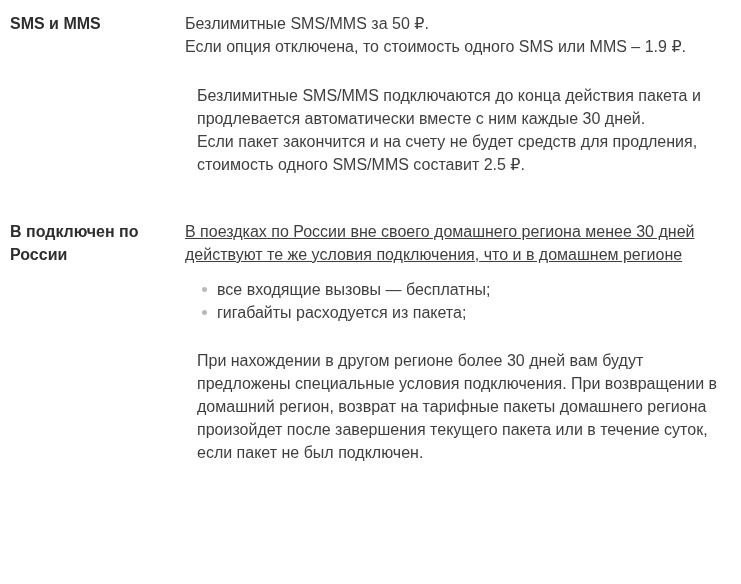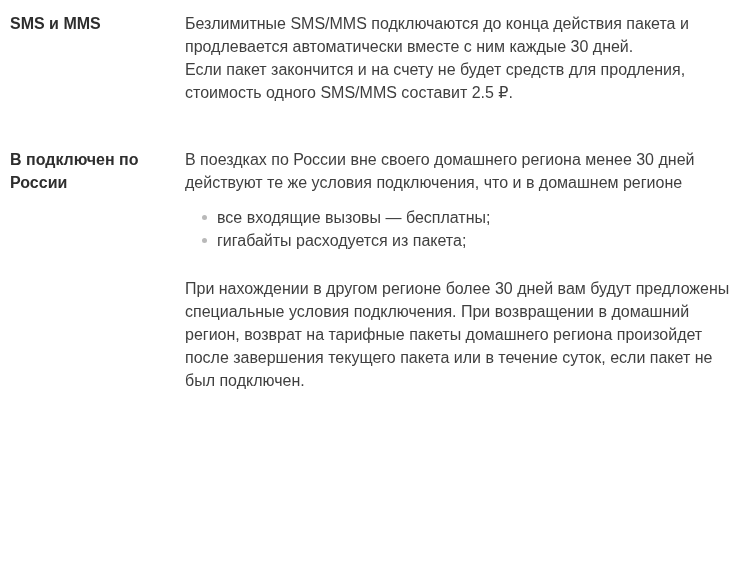--- a/index.html
+++ b/index.html
@@ -41,23 +41,25 @@
   }
   .row-content {
     max-width: 556px;
   }
   .row-content p {
     margin: 0 0 26px 0;
     white-space: pre-line;
   }
   .row-content p:last-child {
     margin-bottom: 0;
+    margin-left: 12px;
   }
   p.intro {
     margin-bottom: 12px;
+    text-decoration: underline;
   }
   p.outro {
     margin-top: 25px;
     margin-bottom: 0;
   }
   ul.conditions-list {
     list-style: none;
     margin: 11px;
     padding: 0;
   }
@@ -77,20 +79,22 @@
   }
 </style>
 </head>
 <body>
 
 <div class="page">
 
   <section class="row">
     <div class="row-label">SMS и MMS</div>
     <div class="row-content">
+      <p>Безлимитные SMS/MMS за 50 ₽.
+Если опция отключена, то стоимость одного SMS или MMS – 1.9 ₽.</p>
       <p>Безлимитные SMS/MMS подключаются до конца действия пакета и продлевается автоматически вместе с ним каждые 30 дней.
 Если пакет закончится и на счету не будет средств для продления, стоимость одного SMS/MMS составит 2.5 ₽.</p>
     </div>
   </section>
 
   <section class="row row-travel">
     <div class="row-label">В подключен по России</div>
     <div class="row-content">
       <p class="intro">В поездках по России вне своего домашнего региона менее 30 дней действуют те же условия подключения, что и в домашнем регионе</p>
       <ul class="conditions-list">

